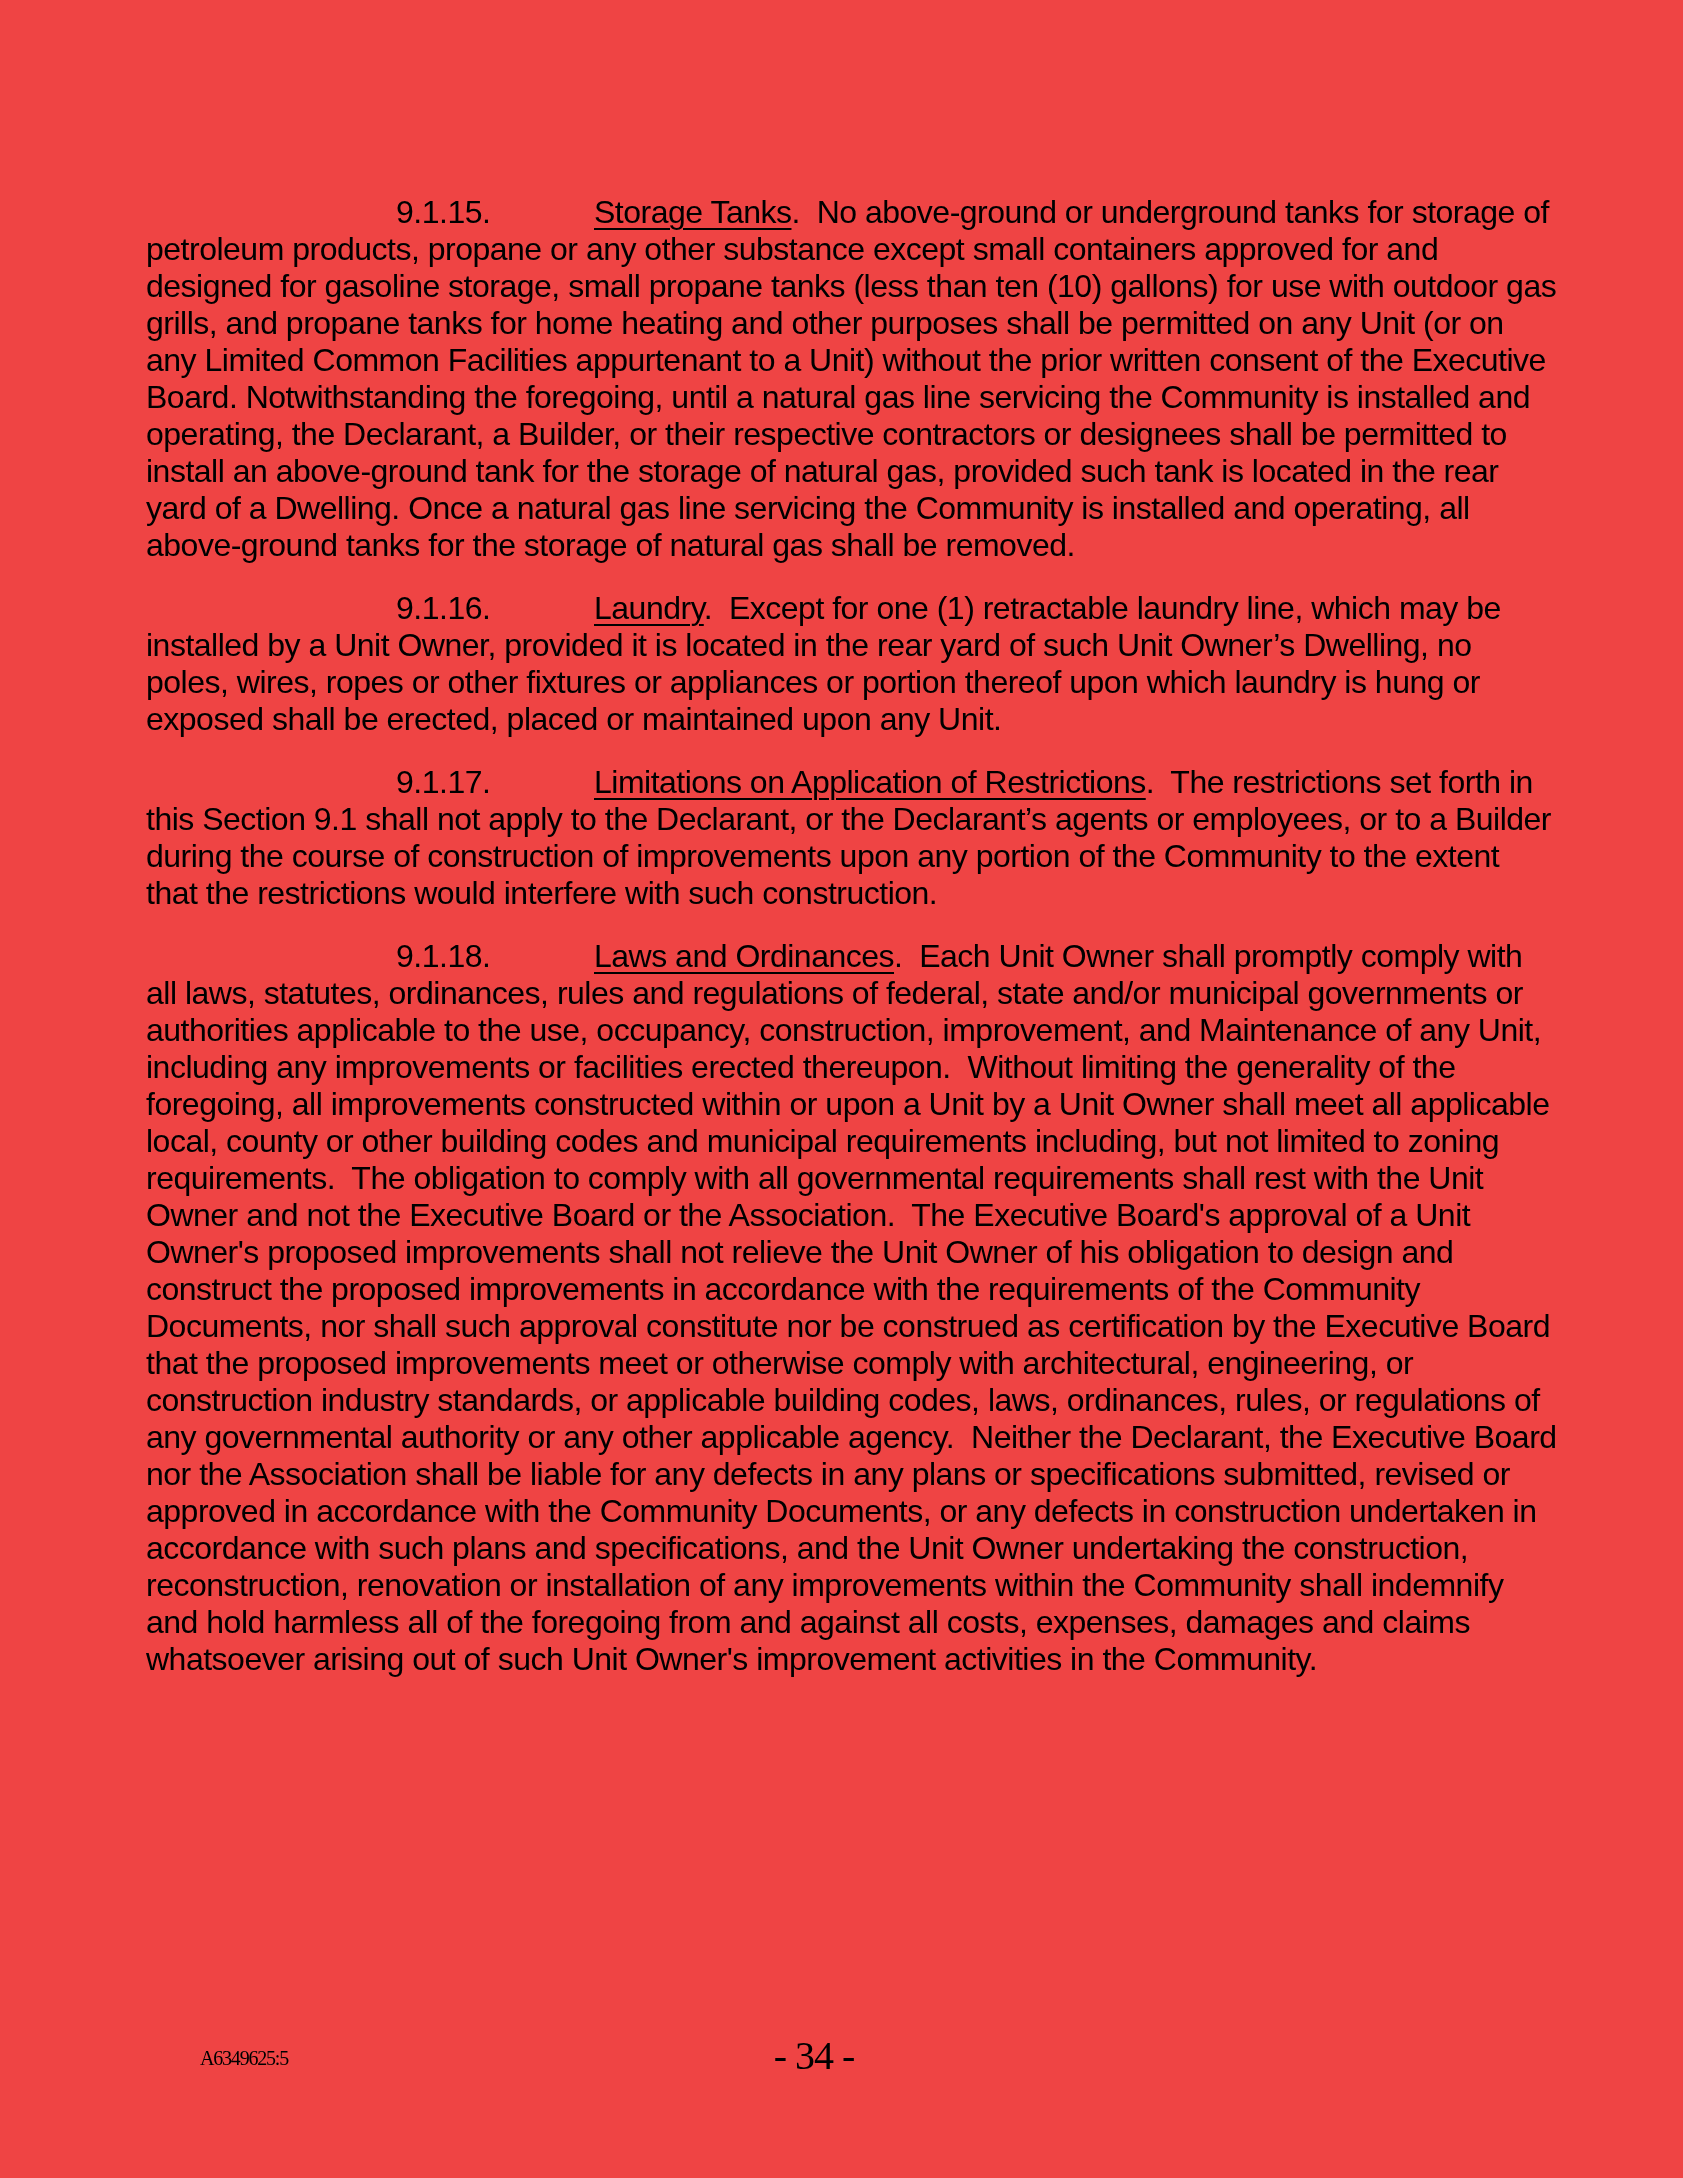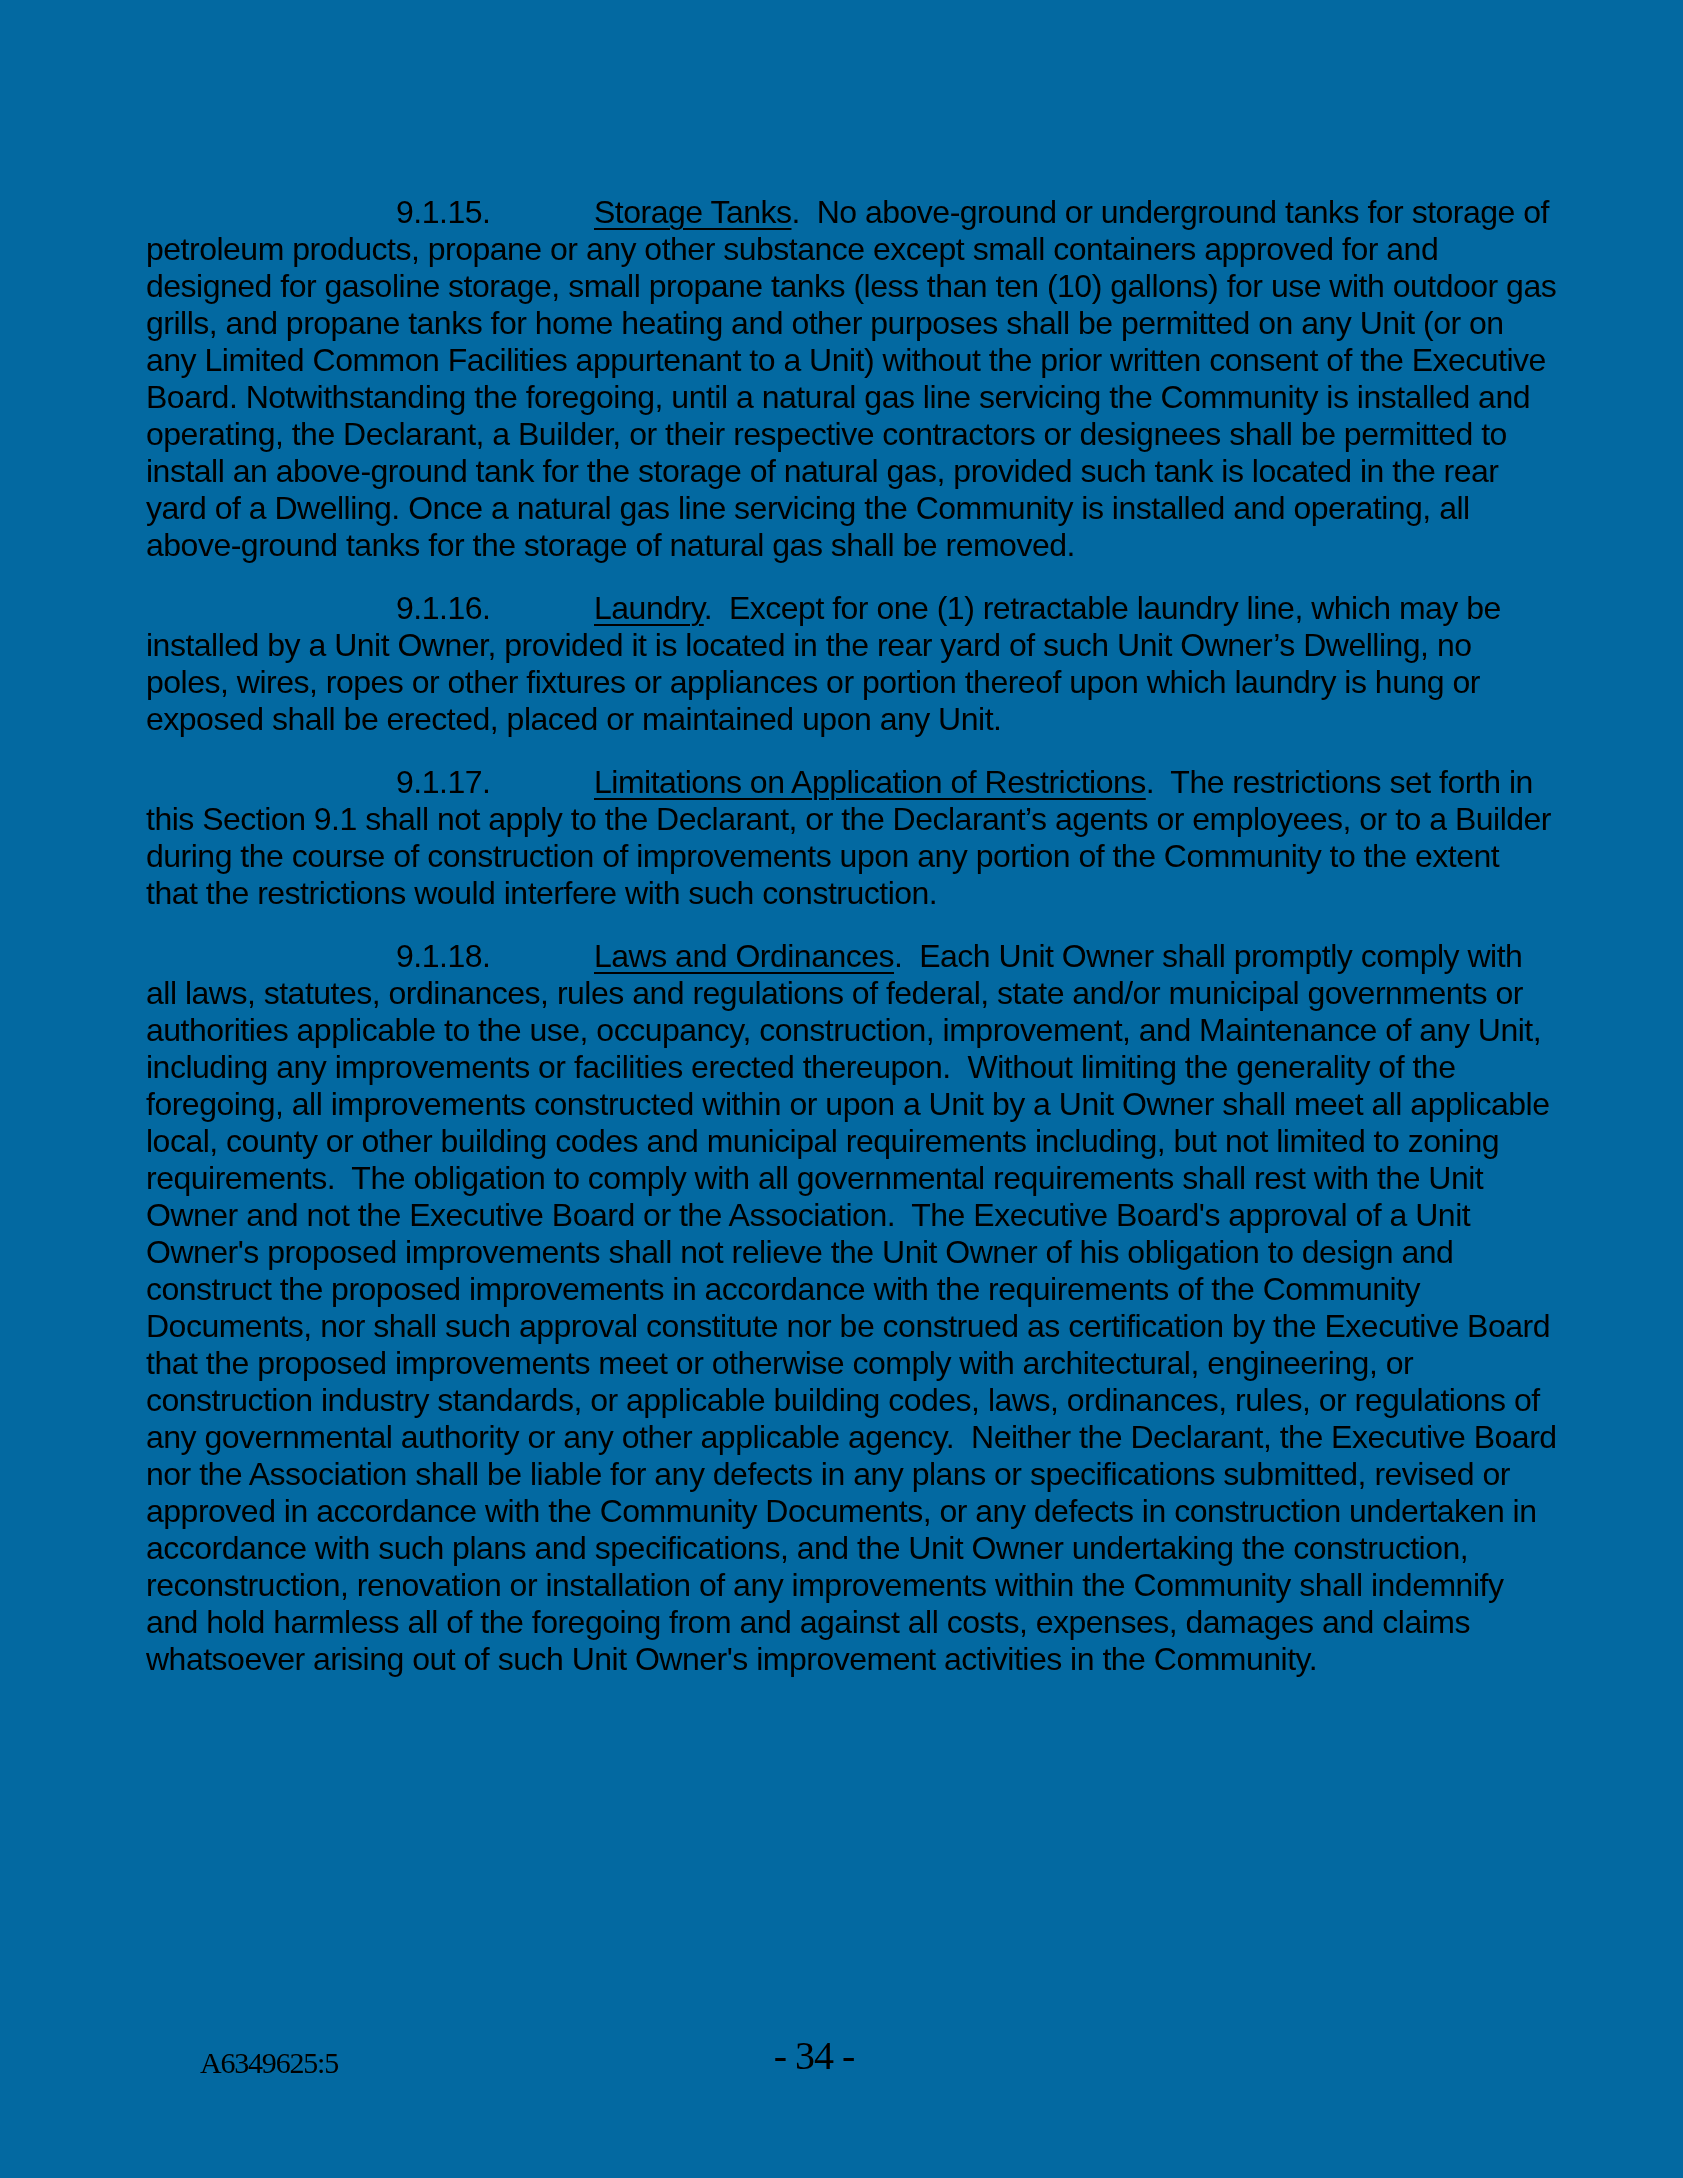--- a/index.html
+++ b/index.html
@@ -4,21 +4,21 @@
 <style>
   html, body {
     margin: 0;
     padding: 0;
     background: #ffffff;
   }
   .page {
     position: relative;
     width: 1683px;
     height: 2178px;
-    background: #0369a1;
+    background: #ef4444;
     overflow: hidden;
     color: #000000;
   }
   .doc-body {
     position: absolute;
     left: 146px;
     top: 194px;
     width: 1412px;
     font-family: "Liberation Sans", sans-serif;
     font-size: 32px;
@@ -40,21 +40,21 @@
   .sec-title {
     text-decoration: underline;
     text-decoration-thickness: 2px;
     text-underline-offset: 5px;
   }
   .footer-docid {
     position: absolute;
     left: 200px;
     top: 2048px;
     font-family: "Liberation Serif", serif;
-    font-size: 30px;
+    font-size: 20px;
     letter-spacing: -1.2px;
     line-height: 1;
     color: #000000;
   }
   .footer-pagenum {
     position: absolute;
     left: 814px;
     top: 2036px;
     transform: translateX(-50%);
     font-family: "Liberation Serif", serif;

